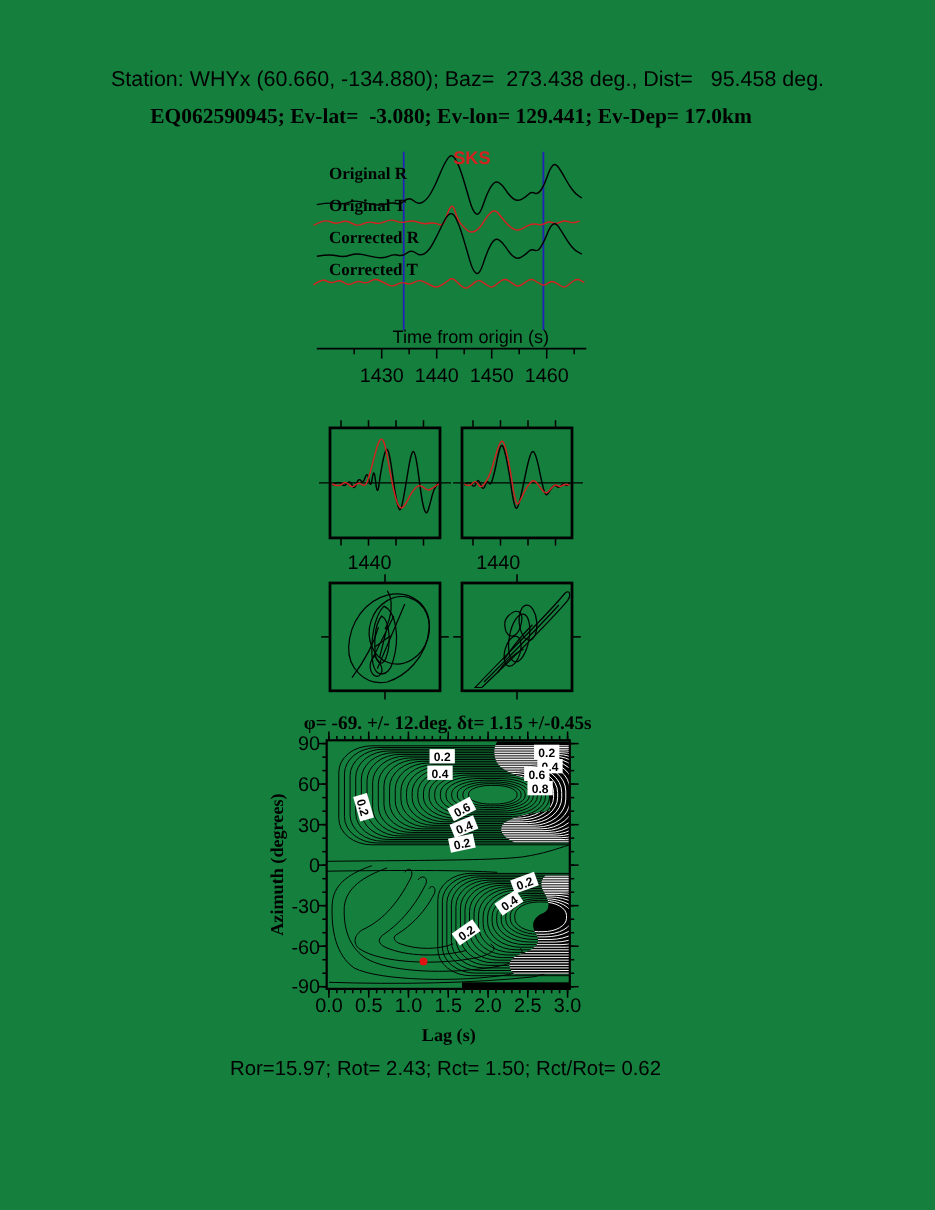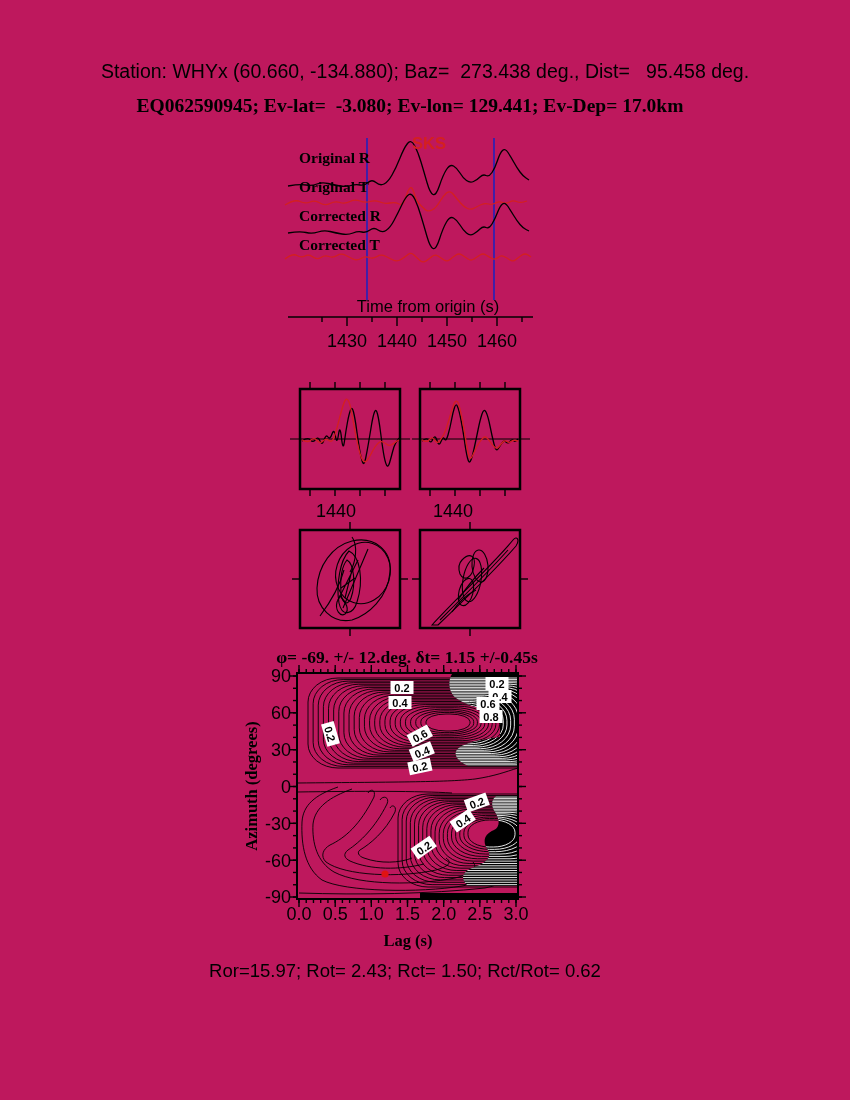--- a/index.html
+++ b/index.html
@@ -1,16 +1,16 @@
 <!DOCTYPE html>
 <html><head>
 <meta charset="utf-8">
 <style>
   html,body{margin:0;padding:0;background:#fff;}
-  .page{position:relative;width:850px;height:1100px;background:#be185d;overflow:hidden;
+  .page{position:relative;width:850px;height:1100px;background:#15803d;overflow:hidden;
         font-family:"Liberation Sans",sans-serif;}
   svg{position:absolute;left:0;top:0;}
   svg text{white-space:pre;}
   .sans{font-family:"Liberation Sans",sans-serif;}
   .serifb{font-family:"Liberation Serif",serif;font-weight:bold;}
   .tick-label{font-family:"Liberation Sans",sans-serif;font-size:18px;fill:#000;}
   .ctr-lbl{font-family:"Liberation Sans",sans-serif;font-size:11px;font-weight:bold;fill:#000;}
 </style>
 </head>
 <body>

